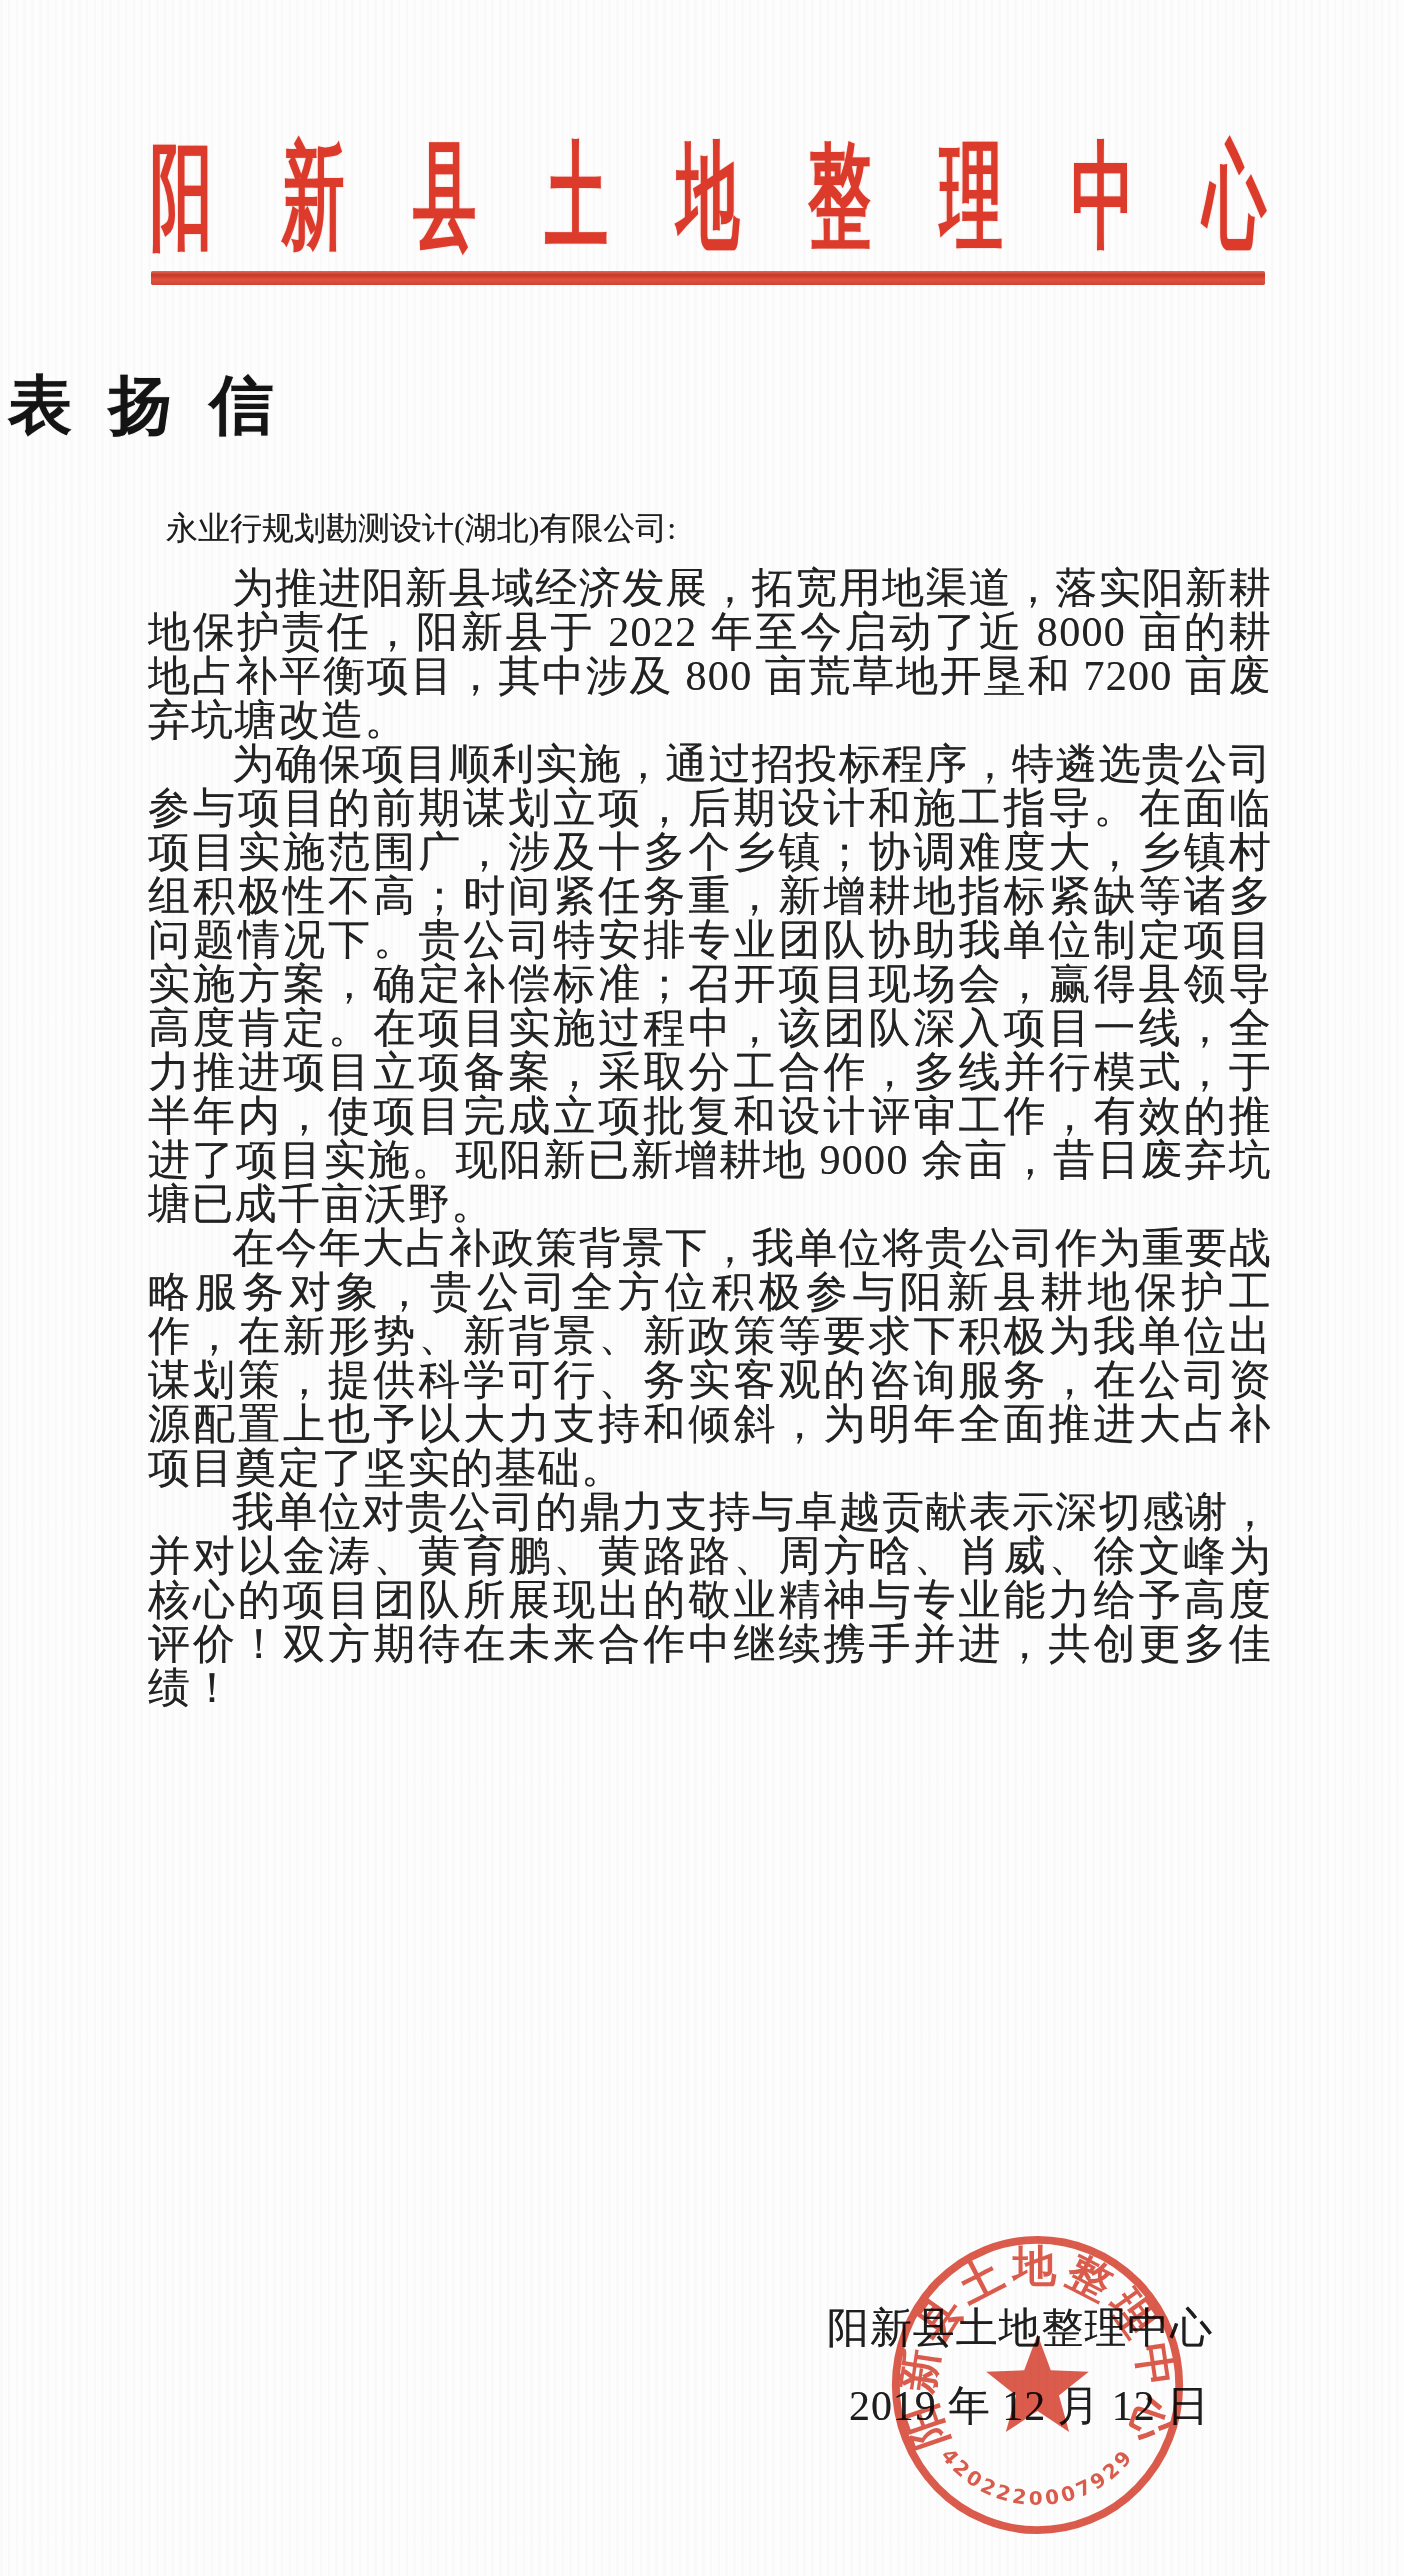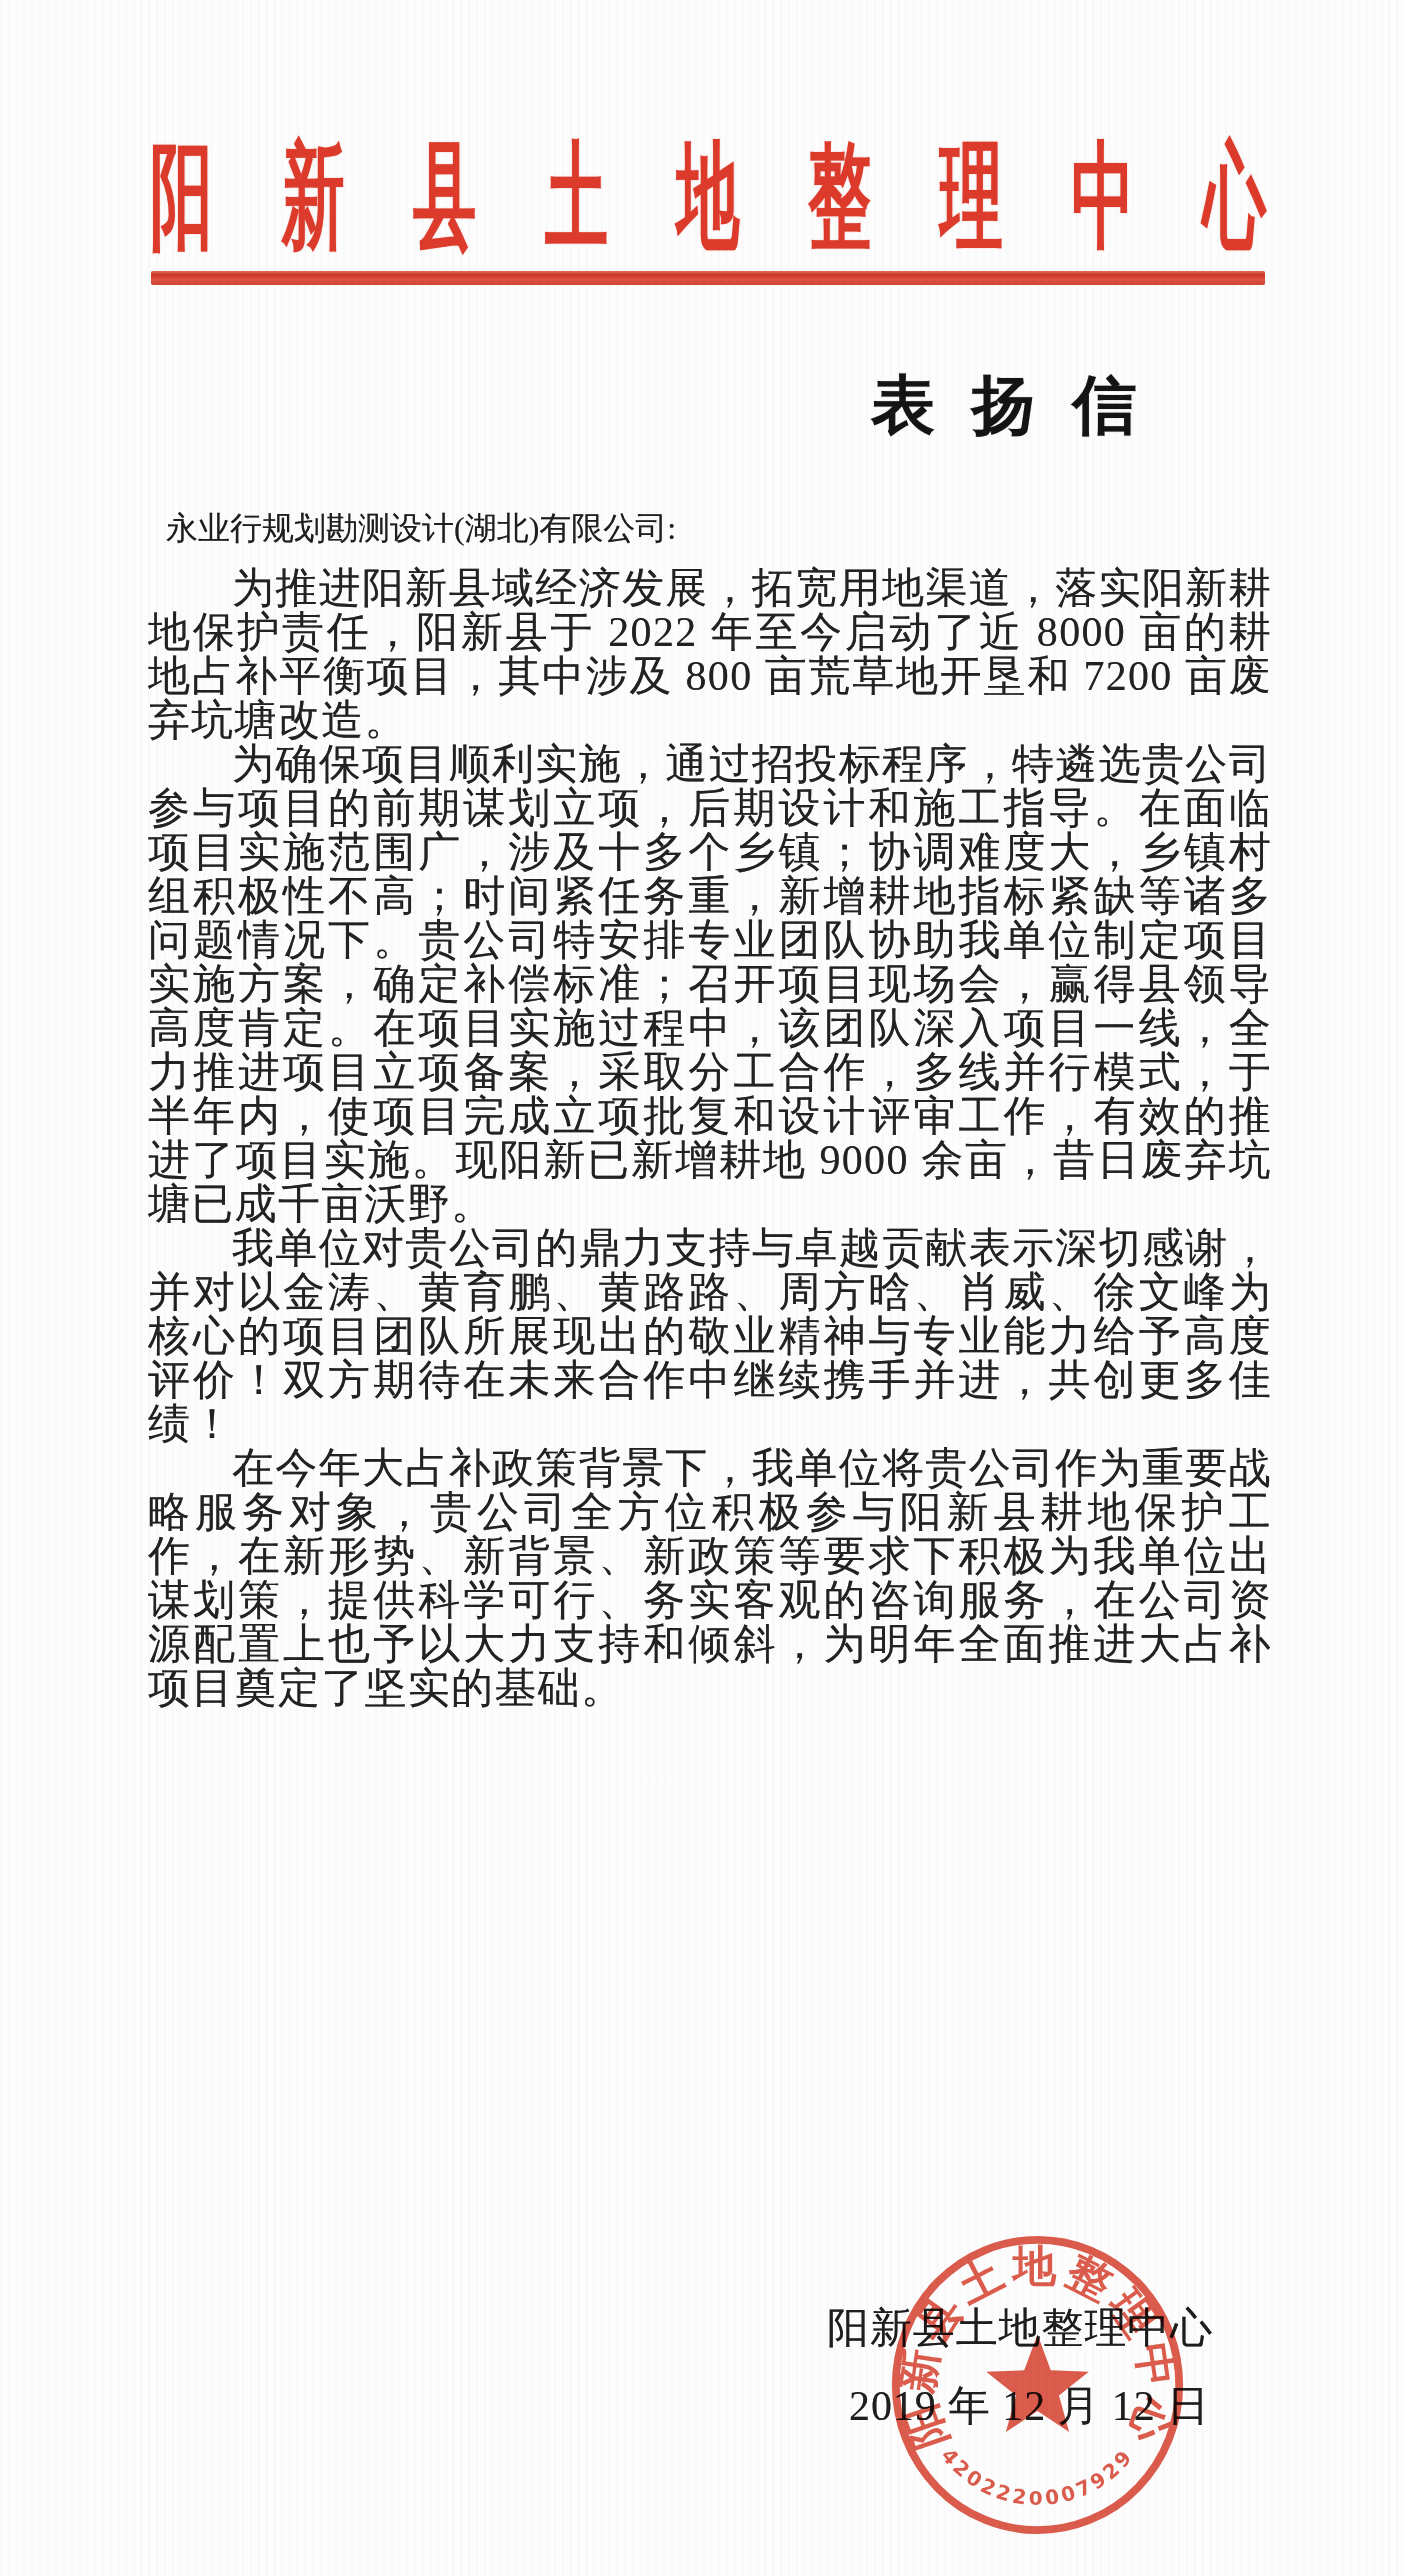--- a/index.html
+++ b/index.html
@@ -22,22 +22,22 @@
     text-shadow:0 0 0.9px rgba(220,59,43,.55);
     white-space:nowrap;
   }
   .red-rule{
     position:absolute;left:151px;top:271px;width:1114px;height:14px;
     background:linear-gradient(to bottom,#e06a58 0%,#c93826 28%,#e05140 62%,#cf4433 100%);
     border-radius:1.7px;
   }
   
   .letter-title{
-    position:absolute;left:0;top:362px;width:1147px;margin:0;
-    text-align:right;
+    position:absolute;left:8px;top:362px;width:1147px;margin:0;
+    text-align:left;
     font-size:64px;font-weight:bold;color:#141414;
     letter-spacing:10.4px;
     text-shadow:0 0 0.9px rgba(0,0,0,.5);
   }
   
   .salutation{
     position:absolute;left:148px;top:484px;margin:18px;
     font-size:32px;color:#1e1e1e;line-height:52px;
     text-shadow:0 0 0.5px rgba(0,0,0,.45);
   }
@@ -91,22 +91,22 @@
     <div class="red-rule"></div>
   </header>
 
   <h1 class="letter-title">表 扬 信</h1>
 
   <p class="salutation">永业行规划勘测设计(湖北)有限公司:</p>
 
   <div class="body-text">
     <p class="para">为推进阳新县域经济发展，拓宽用地渠道，落实阳新耕地保护责任，阳新县于 2022 年至今启动了近 8000 亩的耕地占补平衡项目，其中涉及 800 亩荒草地开垦和 7200 亩废弃坑塘改造。</p>
     <p class="para">为确保项目顺利实施，通过招投标程序，特遴选贵公司参与项目的前期谋划立项，后期设计和施工指导。在面临项目实施范围广，涉及十多个乡镇；协调难度大，乡镇村组积极性不高；时间紧任务重，新增耕地指标紧缺等诸多问题情况下。贵公司特安排专业团队协助我单位制定项目实施方案，确定补偿标准；召开项目现场会，赢得县领导高度肯定。在项目实施过程中，该团队深入项目一线，全力推进项目立项备案，采取分工合作，多线并行模式，于半年内，使项目完成立项批复和设计评审工作，有效的推进了项目实施。现阳新已新增耕地 9000 余亩，昔日废弃坑塘已成千亩沃野。</p>
+    <p class="para">在今年大占补政策背景下，我单位将贵公司作为重要战略服务对象，贵公司全方位积极参与阳新县耕地保护工作，在新形势、新背景、新政策等要求下积极为我单位出谋划策，提供科学可行、务实客观的咨询服务，在公司资源配置上也予以大力支持和倾斜，为明年全面推进大占补项目奠定了坚实的基础。</p>
     <p class="para">我单位对贵公司的鼎力支持与卓越贡献表示深切感谢，并对以金涛、黄育鹏、黄路路、周方晗、肖威、徐文峰为核心的项目团队所展现出的敬业精神与专业能力给予高度评价！双方期待在未来合作中继续携手并进，共创更多佳绩！</p>
-    <p class="para">在今年大占补政策背景下，我单位将贵公司作为重要战略服务对象，贵公司全方位积极参与阳新县耕地保护工作，在新形势、新背景、新政策等要求下积极为我单位出谋划策，提供科学可行、务实客观的咨询服务，在公司资源配置上也予以大力支持和倾斜，为明年全面推进大占补项目奠定了坚实的基础。</p>
   </div>
 
   <div class="signature">阳新县土地整理中心</div>
 
   <div class="sign-date">2019 年 12 月 12 日</div>
 
   <div class="seal">
     <svg viewBox="0 0 346 352" width="301" height="306" xmlns="http://www.w3.org/2000/svg">
       <defs>
         <path id="sealTop" d="M 60.2 217 A 120 120 0 1 1 285.8 217" fill="none"></path>

